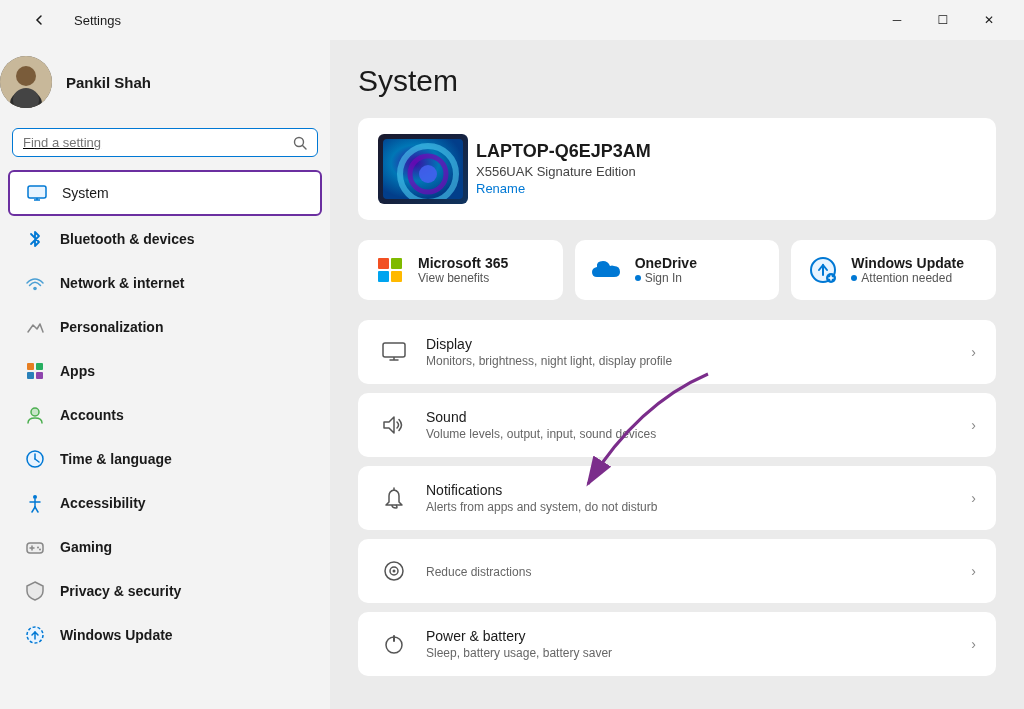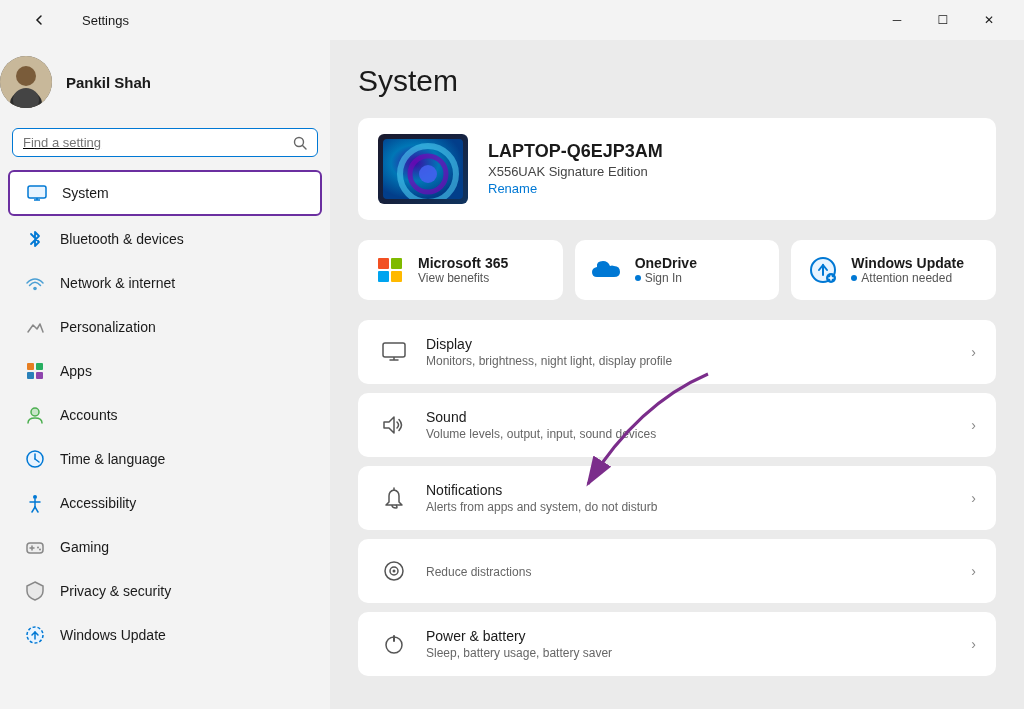--- a/index.html
+++ b/index.html
@@ -19,21 +19,21 @@
       align-items: center;
       justify-content: space-between;
       background: #f3f3f3;
       height: 40px;
       padding: 0 12px 0 16px;
       flex-shrink: 0;
     }
     .titlebar-left {
       display: flex;
       align-items: center;
-      gap: 20px;
+      gap: 12px;
     }
     .titlebar-title {
       font-size: 13px;
       color: #1a1a1a;
     }
     .titlebar-controls {
       display: flex;
       gap: 0;
     }
     .titlebar-btn {
@@ -115,20 +115,21 @@
     .nav-item {
       display: flex;
       align-items: center;
       gap: 14px;
       padding: 10px 16px;
       cursor: pointer;
       border-radius: 6px;
       margin: 1px 8px;
       font-size: 14px;
       color: #1a1a1a;
+      font-weight: bold;
     }
     .nav-item.active {
       background: white;
       border: 2px solid #6b2fa0;
       font-weight: 500;
     }
     .nav-icon {
       width: 22px;
       height: 22px;
       display: flex;
@@ -152,21 +153,21 @@
       margin-bottom: 20px;
     }
 
     
     .device-card {
       background: white;
       border-radius: 10px;
       padding: 16px 20px;
       display: flex;
       align-items: center;
-      gap: 20px;
+      gap: 8px;
       margin-bottom: 20px;
     }
     .device-thumbnail {
       width: 90px;
       height: 70px;
       border-radius: 6px;
       overflow: hidden;
       flex-shrink: 0;
       background: linear-gradient(135deg, #1a1a2e 0%, #16213e 50%, #0f3460 100%);
       display: flex;

